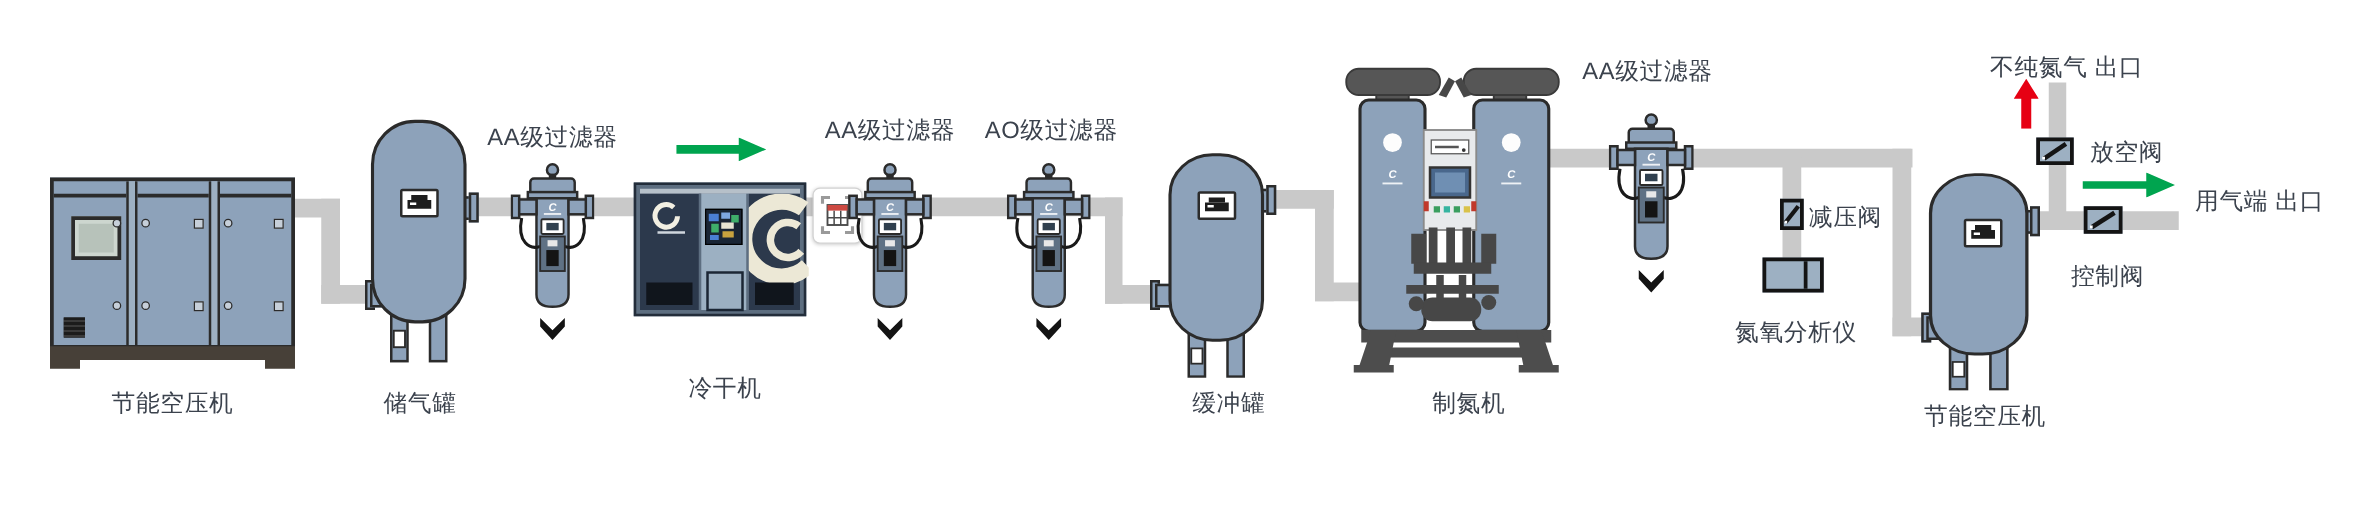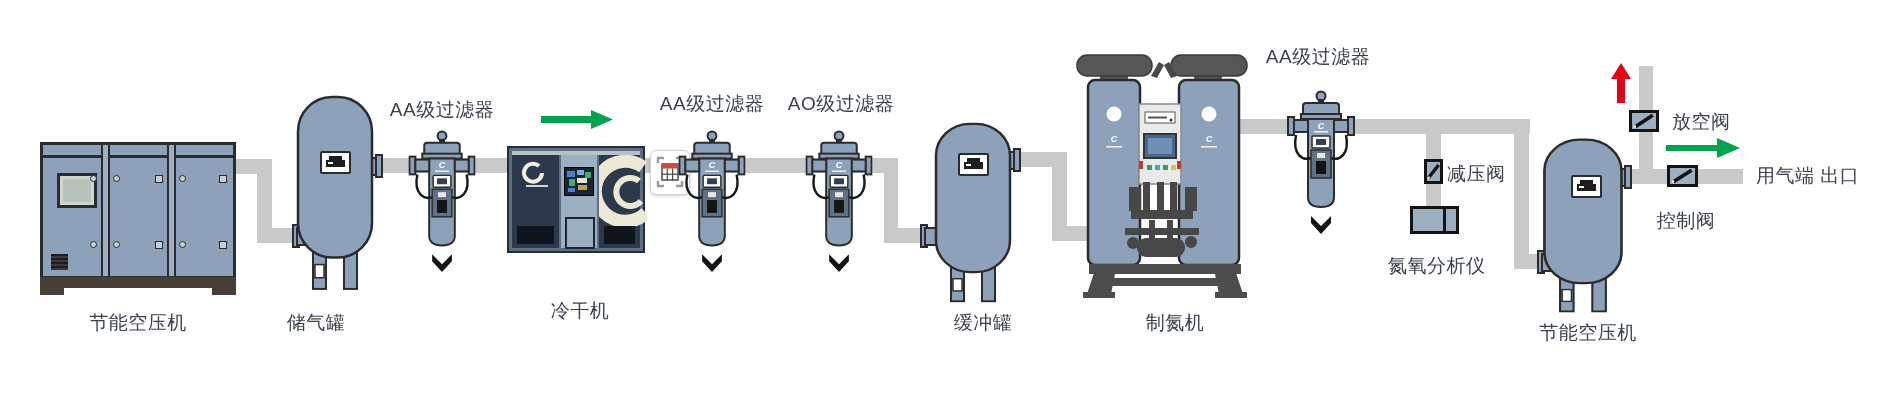--- a/index.html
+++ b/index.html
@@ -331,28 +331,29 @@
     <path d="M0,7 H51 V0 L74,10 L51,20 V13 H0 Z" fill="#00a44f"></path>
   </svg>
   <div class="valve" style="left:1667px;top:165px;width:31px;height:22px">
     <svg viewBox="0 0 31 22">
         <line x1="3" y1="19" x2="28" y2="3" stroke="#141414" stroke-width="5"></line>
         <rect x="1" y="17" width="3" height="3" fill="#fff"></rect>
       </svg>
   </div>
 
   <span class="lbl" style="left:138px;top:310px">节能空压机</span>
-  <span class="lbl" style="left:316px;top:310px">储气罐</span>
+  <span class="lbl" style="left:336px;top:310px">储气罐</span>
   <span class="lbl" style="left:442px;top:97px">AA级过滤器</span>
   <span class="lbl" style="left:580px;top:298px">冷干机</span>
   <span class="lbl" style="left:712px;top:91px">AA级过滤器</span>
   <span class="lbl" style="left:841px;top:91px">AO级过滤器</span>
   <span class="lbl" style="left:983px;top:310px">缓冲罐</span>
   <span class="lbl" style="left:1175px;top:310px">制氮机</span>
   <span class="lbl" style="left:1318px;top:44px">AA级过滤器</span>
   <span class="lbl left" style="left:1447px;top:161px">减压阀</span>
   <span class="lbl left" style="left:1388px;top:253px">氮氧分析仪</span>
   <span class="lbl" style="left:1588px;top:320px">节能空压机</span>
+  <span class="lbl left" style="left:1592px;top:41px">不纯氮气 出口</span>
   <span class="lbl left" style="left:1672px;top:109px">放空阀</span>
-  <span class="lbl left" style="left:1756px;top:163px">用气端 出口</span>
+  <span class="lbl left" style="left:1756px;top:148px">用气端 出口</span>
   <span class="lbl" style="left:1686px;top:208px">控制阀</span>
 
 </div>
 
 </body></html>

